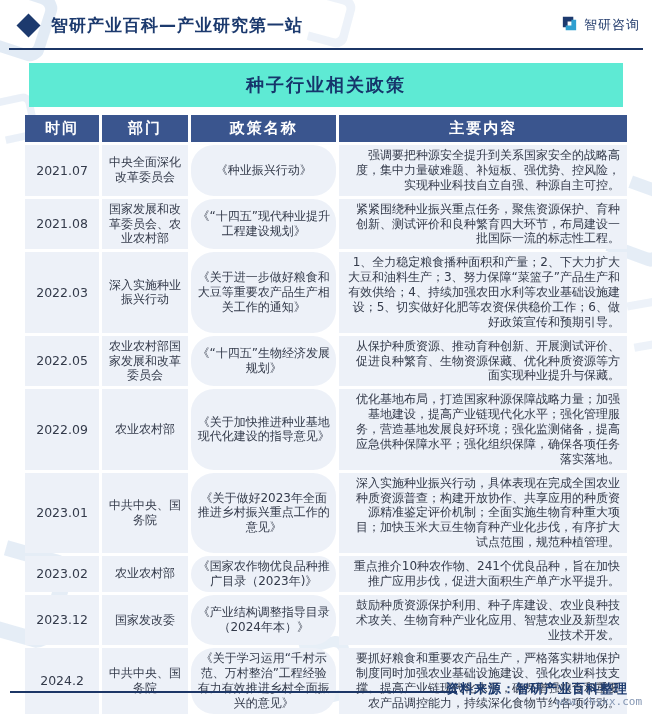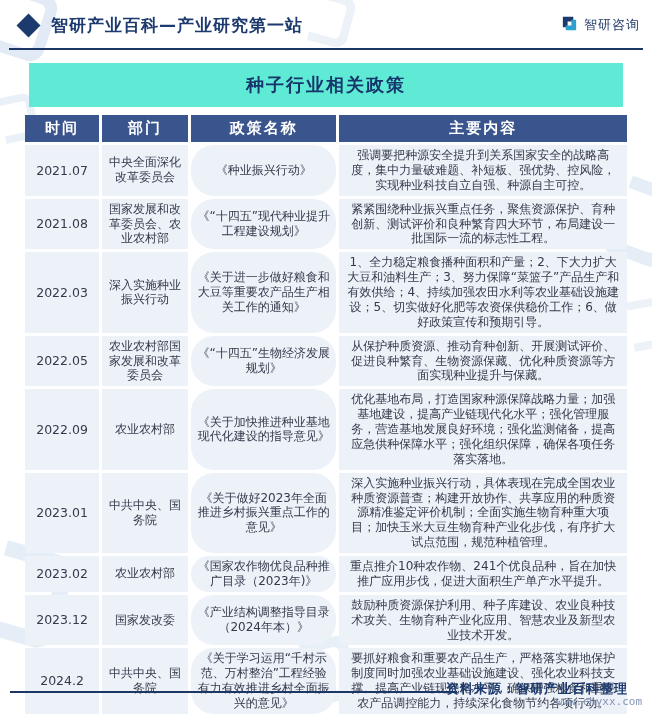--- a/index.html
+++ b/index.html
@@ -53,21 +53,21 @@
     padding:4px 2px;letter-spacing:2px;
   }
   td{
     background:#edf1f8;font-size:12px;line-height:1.24;
     padding:3px 5px;vertical-align:middle;color:#333a4a;
   }
   col.c1{width:12.5%;} col.c2{width:14.5%;} col.c3{width:24.5%;} col.c4{width:48.5%;}
   td.c-date{text-align:center;white-space:nowrap;font-size:12.5px;}
   td.c-dept{text-align:center;}
   td.c-policy{text-align:center;border-radius:23px;}
-  td.c-content{text-align:center;padding:3px 7px;}
+  td.c-content{text-align:right;padding:3px 7px;}
   
   .footer{position:absolute;left:0;right:0;bottom:0;height:41px;z-index:2;background:transparent;}
   .footer .rule{position:absolute;left:10px;top:14px;width:447px;height:2px;background:#1c3666;}
   .footer .source{position:absolute;right:24px;top:3px;font-size:13px;font-weight:bold;color:#1c3a6e;letter-spacing:1px;}
   .footer .website{position:absolute;right:10px;top:18px;font-size:11px;color:#8496b3;font-family:"DejaVu Sans Mono","Liberation Mono",monospace;}
   .footer .services{position:absolute;left:13px;top:21px;font-size:13px;font-weight:bold;color:#1c3a6e;letter-spacing:1px;}
 </style>
 </head>
 <body>
 

